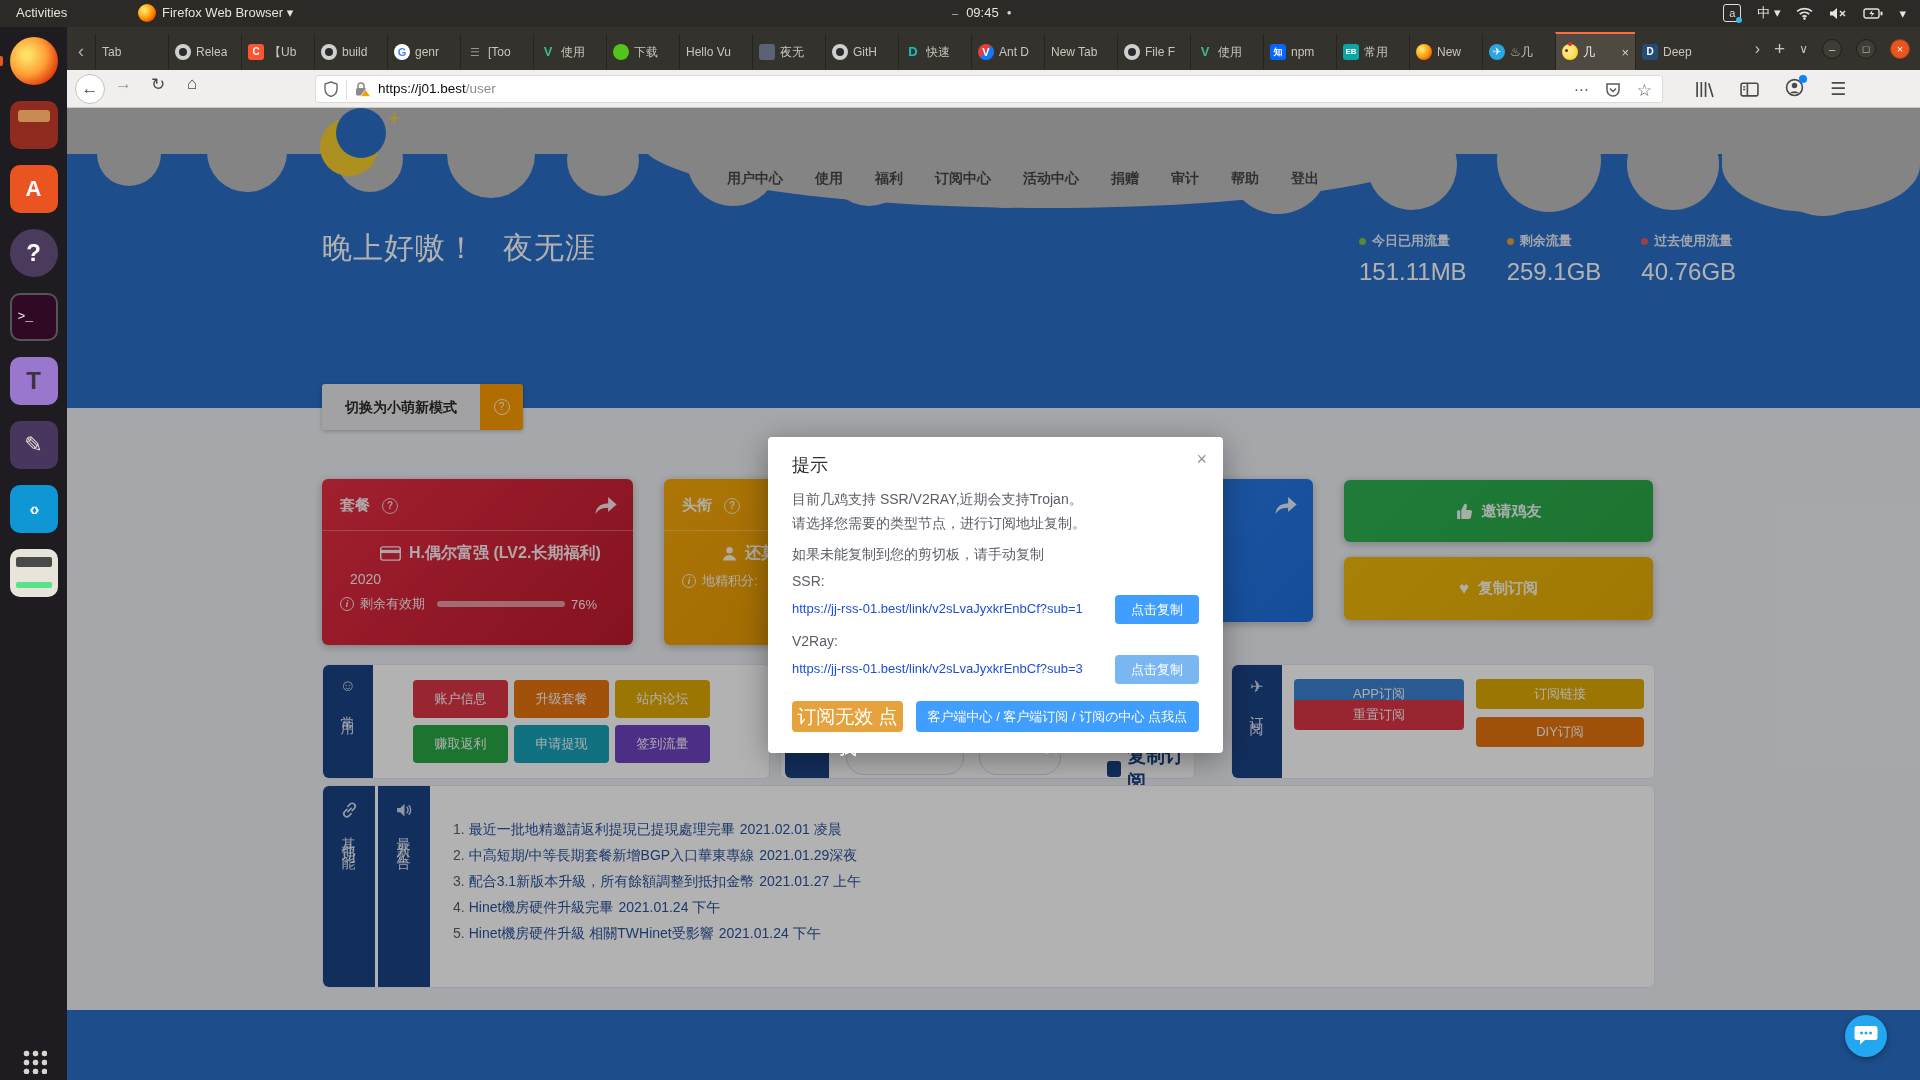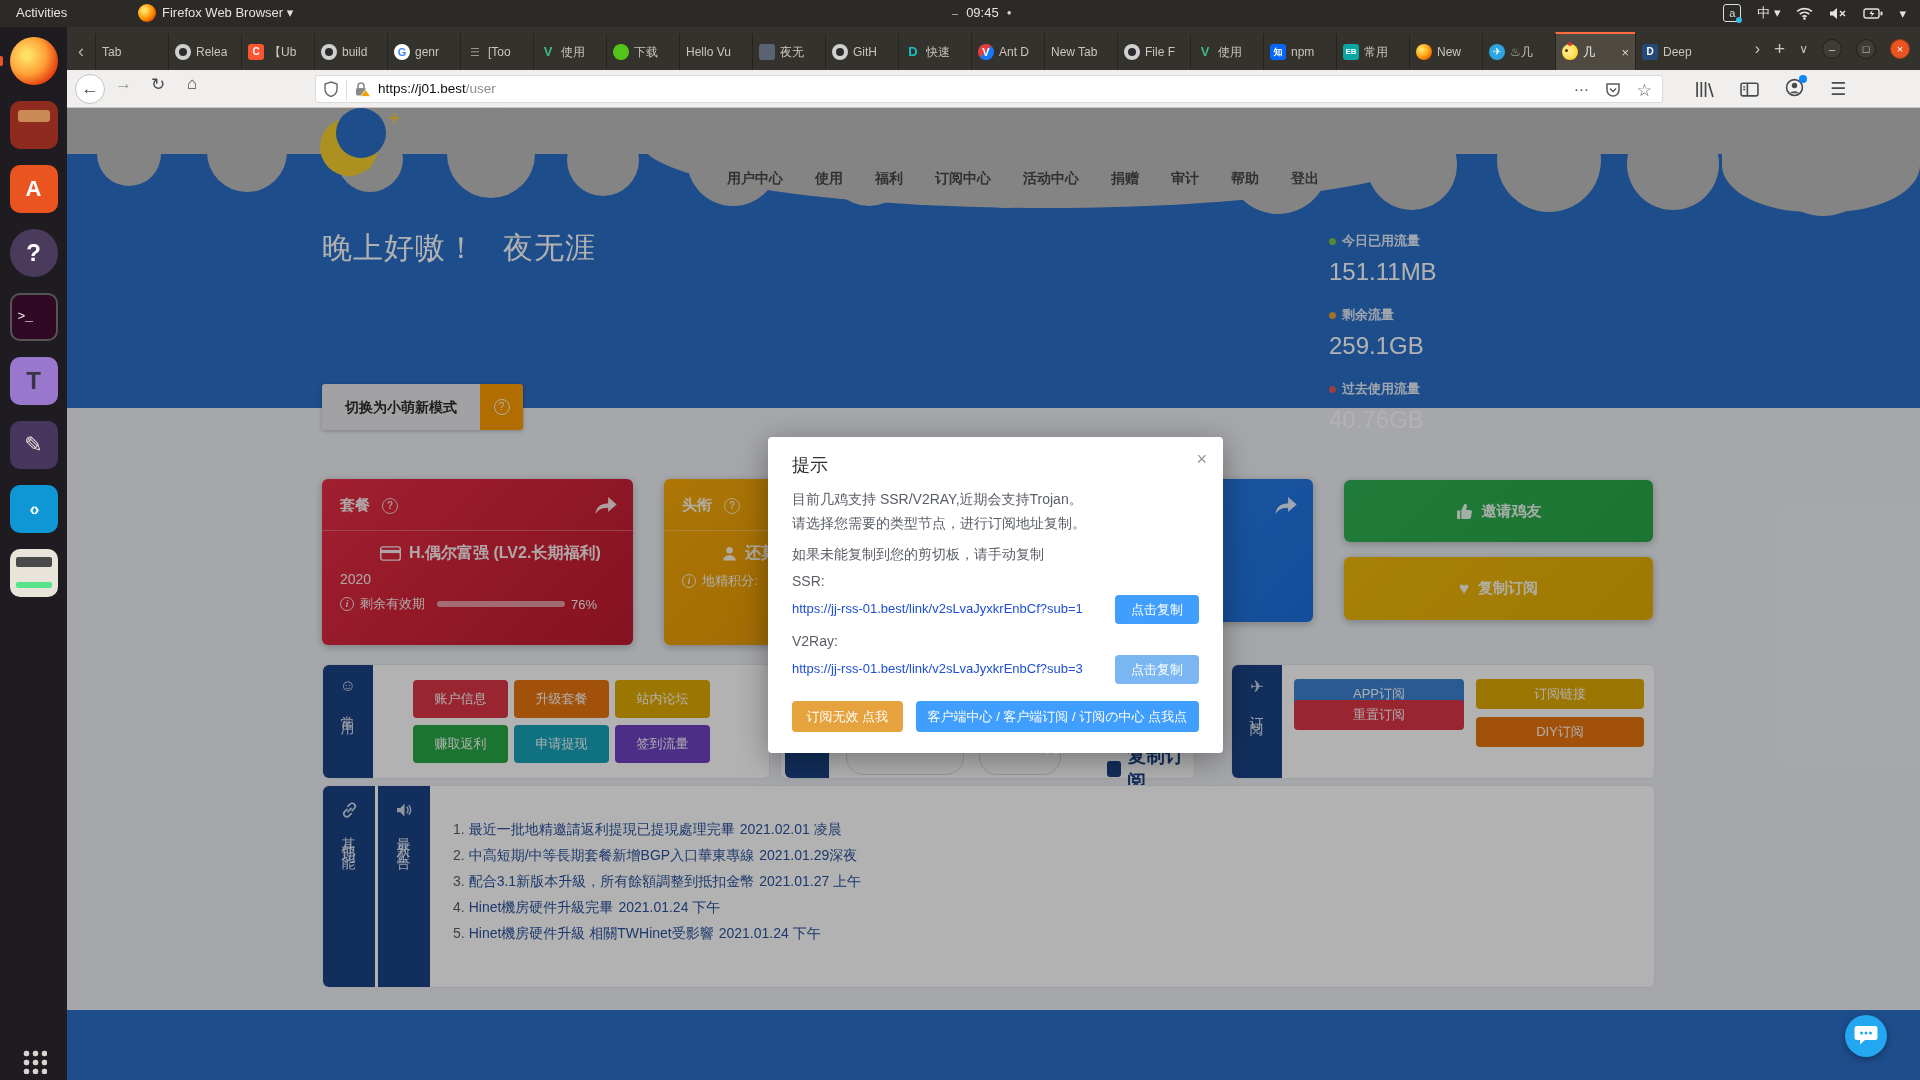--- a/index.html
+++ b/index.html
@@ -94,41 +94,41 @@
   .cl { position:absolute; background:var(--cloud); border-radius:50%; }
   .nav-cloud { position:absolute; left:575px; top:-30px; width:810px; height:130px; background:var(--cloud); border-radius:50%; }
   .right-cloud { position:absolute; left:1655px; top:0; width:198px; height:104px; background:var(--cloud); border-radius:0 0 45% 45%; }
   .moon { position:absolute; left:253px; top:10px; width:58px; height:58px; background:var(--moon); border-radius:50%; z-index:3; }
   .moon::after { content:""; position:absolute; left:16px; top:-10px; width:50px; height:50px; background:var(--hero_blue); border-radius:50%; }
   .sparkle { position:absolute; color:var(--moon); font-weight:bold; z-index:3; }
   .site-nav { position:absolute; left:660px; top:62px; display:flex; gap:32px; z-index:4; }
   .site-nav span { font-size:14px; font-weight:bold; color:#474747; }
   .greeting { position:absolute; left:255px; top:120px; color:#fdfdfd; font-size:30px; letter-spacing:1px; z-index:2; }
   .greeting .uname { margin-left:26px; }
-  .stats { position:absolute; left:1262px; top:124px; display:flex; gap:20px; z-index:2;flex-direction:column; }
+  .stats { position:absolute; left:1292px; top:124px; display:flex; gap:40px; z-index:2; }
   .stat-label { display:flex; align-items:center; gap:6px; font-size:13px; color:rgba(255,255,255,0.88); font-weight:bold; }
   .stat-dot { width:7px; height:7px; border-radius:50%; }
   .stat-value { margin-top:8px; font-size:24px; color:#fff; }
 
   .mode-toggle { position:absolute; left:255px; top:276px; height:46px; display:flex; border-radius:3px; overflow:hidden; z-index:5; box-shadow:0 1px 4px rgba(0,0,0,0.25); }
   .mode-label { width:158px; background:#e9e9eb; color:#2b2b2b; font-size:14px; font-weight:bold; text-align:center; line-height:46px; }
   .mode-q { width:43px; background:#ff9c00; display:flex; align-items:center; justify-content:center; }
   .qcircle { width:16px; height:16px; border:1.4px solid rgba(255,255,255,0.9); border-radius:50%; color:rgba(255,255,255,0.95); font-size:10px; text-align:center; line-height:14px; display:inline-block; }
   .qcircle.dim { border-color:rgba(255,255,255,0.75); color:rgba(255,255,255,0.8); }
 
   .card { position:absolute; border-radius:6px; color:rgba(255,255,255,0.93); box-shadow:0 2px 8px rgba(0,0,0,0.25); }
   .card-red { left:255px; top:371px; width:311px; height:166px; background:linear-gradient(135deg,var(--card_red_a),var(--card_red_b)); }
   .card-yellow { left:597px; top:371px; width:311px; height:166px; background:linear-gradient(135deg,var(--card_yellow_a),var(--card_yellow_b)); }
   .card-blue { left:953px; top:371px; width:293px; height:143px; background:linear-gradient(135deg,#2f82ea,var(--card_blue)); }
   .card-head { position:relative; height:52px; line-height:52px; padding:0 18px; font-size:15px; font-weight:bold; border-bottom:1px solid rgba(255,255,255,0.28); }
   .card-head .qcircle { vertical-align:middle; margin-left:8px; }
   .card-share { position:absolute; right:16px; top:18px; }
   .card-body { padding:12px 18px 0; }
   .card-line1 { font-size:16px; font-weight:bold; display:flex; align-items:center; gap:8px;margin-left:40px; }
-  .card-year { font-size:14px; margin:7px 0 8px; }
+  .card-year { font-size:14px; margin:7px 10px 8px; }
   .prog-row { display:flex; align-items:center; gap:6px; font-size:13px; }
   .prog-track { width:128px; height:6px; background:rgba(255,255,255,0.55); border-radius:3px; margin-left:6px; overflow:hidden; }
   .prog-fill { height:100%; width:72%; background:var(--progress_green); border-radius:3px; }
   .info-circle { width:14px; height:14px; border:1.3px solid rgba(255,255,255,0.88); border-radius:50%; font-size:9px; font-style:italic; font-weight:bold; text-align:center; line-height:12px; display:inline-block; flex:none; }
 
   .bigbtn { position:absolute; width:309px; border-radius:6px; color:rgba(255,255,255,0.92); font-size:15px; font-weight:bold; display:flex; align-items:center; justify-content:center; gap:9px; box-shadow:0 2px 8px rgba(0,0,0,0.25); }
   .btn-invite { left:1277px; top:372px; height:62px; background:linear-gradient(135deg,#2fb254,var(--success)); }
   .btn-copysub { left:1277px; top:449px; height:63px; background:linear-gradient(135deg,#f0b90b,var(--warning_yellow)); }
 
   .panel { position:absolute; background:#fff; border:1px solid #e3e6ec; border-radius:6px; }
@@ -162,21 +162,21 @@
   .m-l1 { margin:14px 24px 0; }
   .m-l2 { margin:6px 24px 0; }
   .m-l3 { margin:13px 24px 0; }
   .m-proto { margin:9px 24px 0; }
   .m-row { margin:5px 24px 0; position:relative; height:30px; line-height:30px; }
   .m-link { display:inline-block; width:330px; white-space:nowrap; overflow:hidden; color:#1d4ed8; font-size:13px; }
   .m-copy { position:absolute; right:0; top:1px; width:84px; height:29px; border-radius:4px; color:#fff; font-size:13px; text-align:center; line-height:29px; }
   .m-copy.b1 { background:var(--accent_blue); }
   .m-copy.b2 { background:var(--accent_blue_light); }
   .m-foot { margin:17px 24px 0; display:flex; gap:13px; }
-  .m-warn { width:114px; height:31px; background:var(--accent_orange); border-radius:4px; color:#fff; font-size:13px; text-align:center; line-height:31px; }
+  .m-warn { width:114px; height:31px; background:var(--accent_orange); border-radius:4px; color:#fff; font-size:19px; text-align:center; line-height:31px; }
   .m-client { width:292px; height:31px; background:var(--accent_blue); border-radius:4px; color:#fff; font-size:13px; text-align:center; line-height:31px; }
 
   
   .chat { position:absolute; left:1778px; top:907px; width:42px; height:42px; background:var(--chat_blue); border-radius:50%; z-index:60; box-shadow:0 2px 6px rgba(0,0,0,0.35); display:flex; align-items:center; justify-content:center; }
 </style>
 </head>
 <body>
 
 <div class="screen">
 

